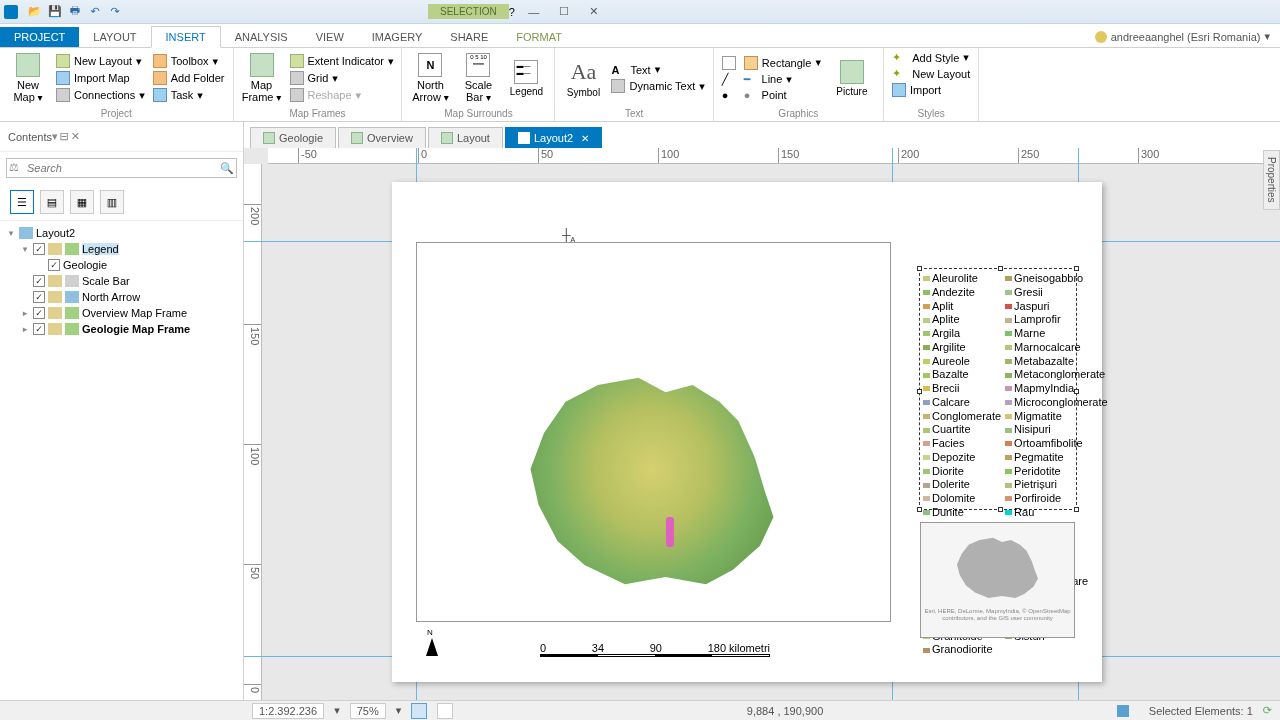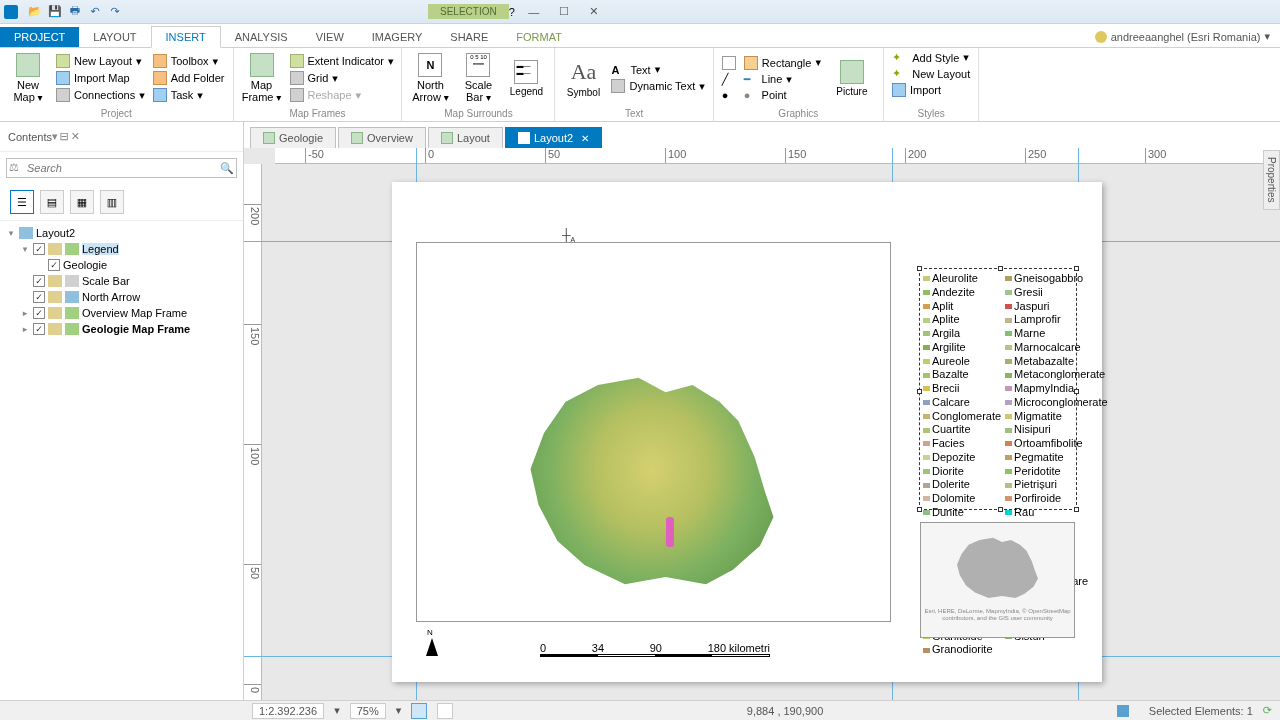--- a/index.html
+++ b/index.html
@@ -61,21 +61,21 @@
 .tnode .tlabel.hl{background:#cce5f5}
 .dhead{font-weight:bold;font-size:12px;padding:4px 0;color:#333}
 .mainview{flex:1;background:#fff;display:flex;flex-direction:column;position:relative}
 .viewtabs{height:26px;display:flex;align-items:flex-end;padding-left:6px;gap:2px}
 .vtab{padding:4px 12px;border:1px solid #c0c0c0;border-bottom:none;background:#f0f0f0;display:flex;align-items:center;gap:4px;font-size:11px;color:#555}
 .vtab .vicon{width:12px;height:12px;background:#c5e0c5;border:1px solid #8ab58a}
 .vtab.active{background:#0079c1;color:#fff;border-color:#0079c1}
 .vtab.active .vicon{background:#fff;border-color:#fff}
 .vtab .close{margin-left:4px;font-size:10px}
 .canvas{flex:1;position:relative;background:#e8e8e8;overflow:hidden}
-.ruler-h{position:absolute;top:0;left:31px;right:0;height:16px;background:#fff;border-bottom:1px solid #bbb;font-size:8px;color:#666;overflow:hidden}
+.ruler-h{position:absolute;top:0;left:24px;right:0;height:16px;background:#fff;border-bottom:1px solid #bbb;font-size:8px;color:#666;overflow:hidden}
 .ruler-h .tick{position:absolute;top:0;height:100%;border-left:1px solid #999;padding-left:2px}
 .ruler-v{position:absolute;top:16px;left:0;width:18px;bottom:0;background:#fff;border-right:1px solid #bbb;font-size:8px;color:#666}
 .ruler-v .tick{position:absolute;left:0;width:100%;border-top:1px solid #999;writing-mode:vertical-rl;padding-top:2px}
 .page{position:absolute;left:148px;top:34px;width:710px;height:500px;background:#fff;box-shadow:2px 2px 6px rgba(0,0,0,0.3)}
 .guide{position:absolute;background:#6bb5e5}
 .guide.h{left:0;right:0;height:1px}
 .guide.v{top:0;bottom:0;width:1px}
 .mapframe{position:absolute;left:24px;top:60px;width:475px;height:380px;border:1px solid #999;background:#fff}
 .mapimg{position:absolute;left:100px;top:130px;width:270px;height:240px}
 .map-shape{width:100%;height:100%;background:radial-gradient(ellipse at 50% 40%,#d5d070 0%,#b5c060 30%,#7ab060 55%,#6aa050 70%,transparent 72%);clip-path:polygon(30% 5%,45% 2%,55% 8%,65% 5%,75% 12%,82% 20%,88% 35%,92% 50%,95% 60%,90% 72%,80% 82%,70% 88%,55% 85%,40% 88%,25% 80%,15% 70%,8% 55%,5% 40%,10% 25%,18% 12%)}

